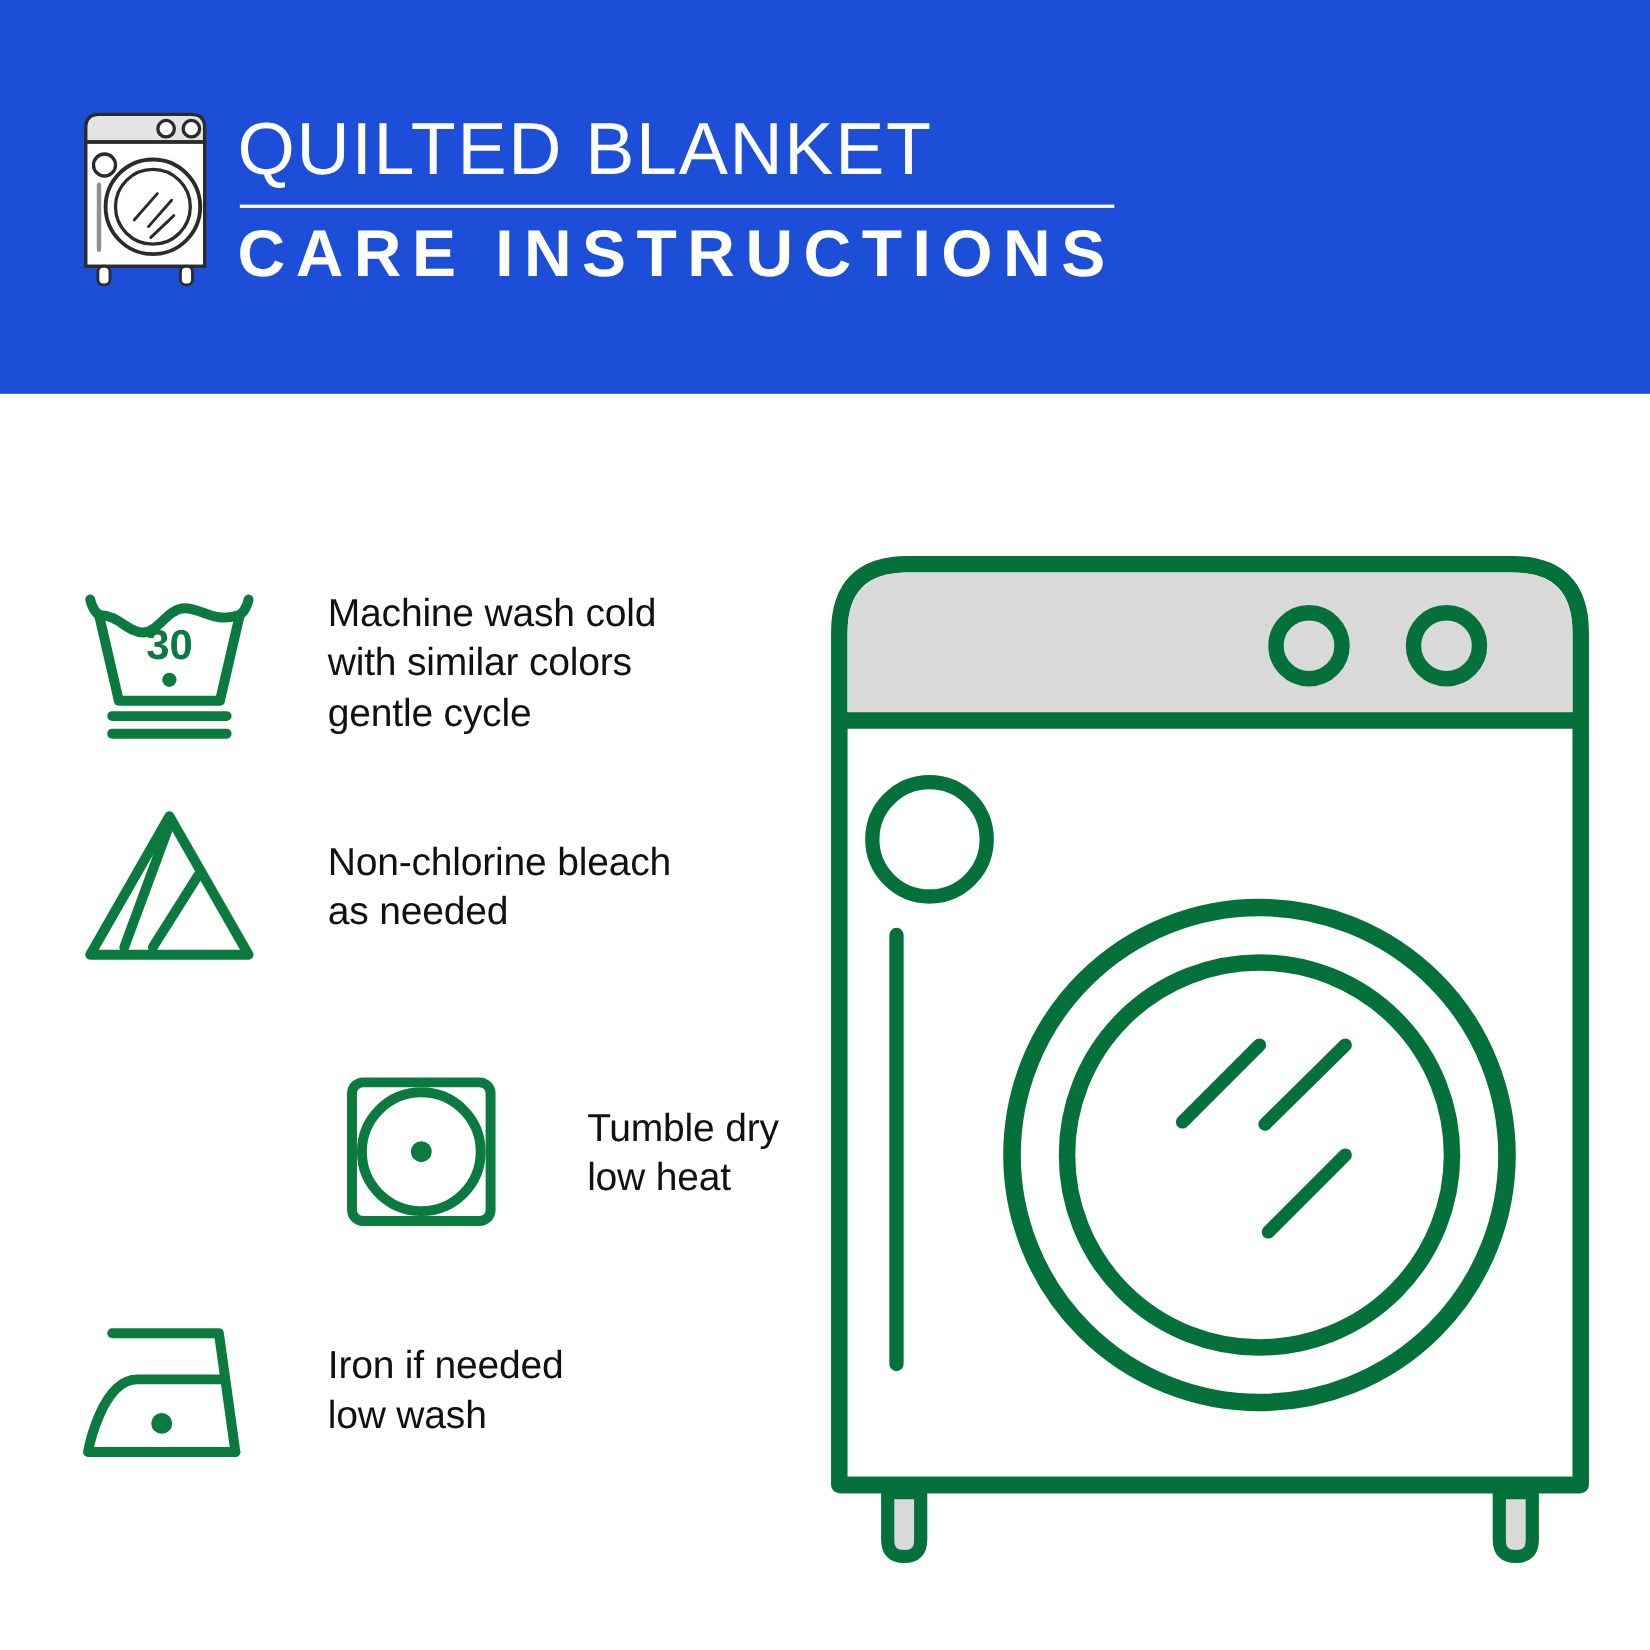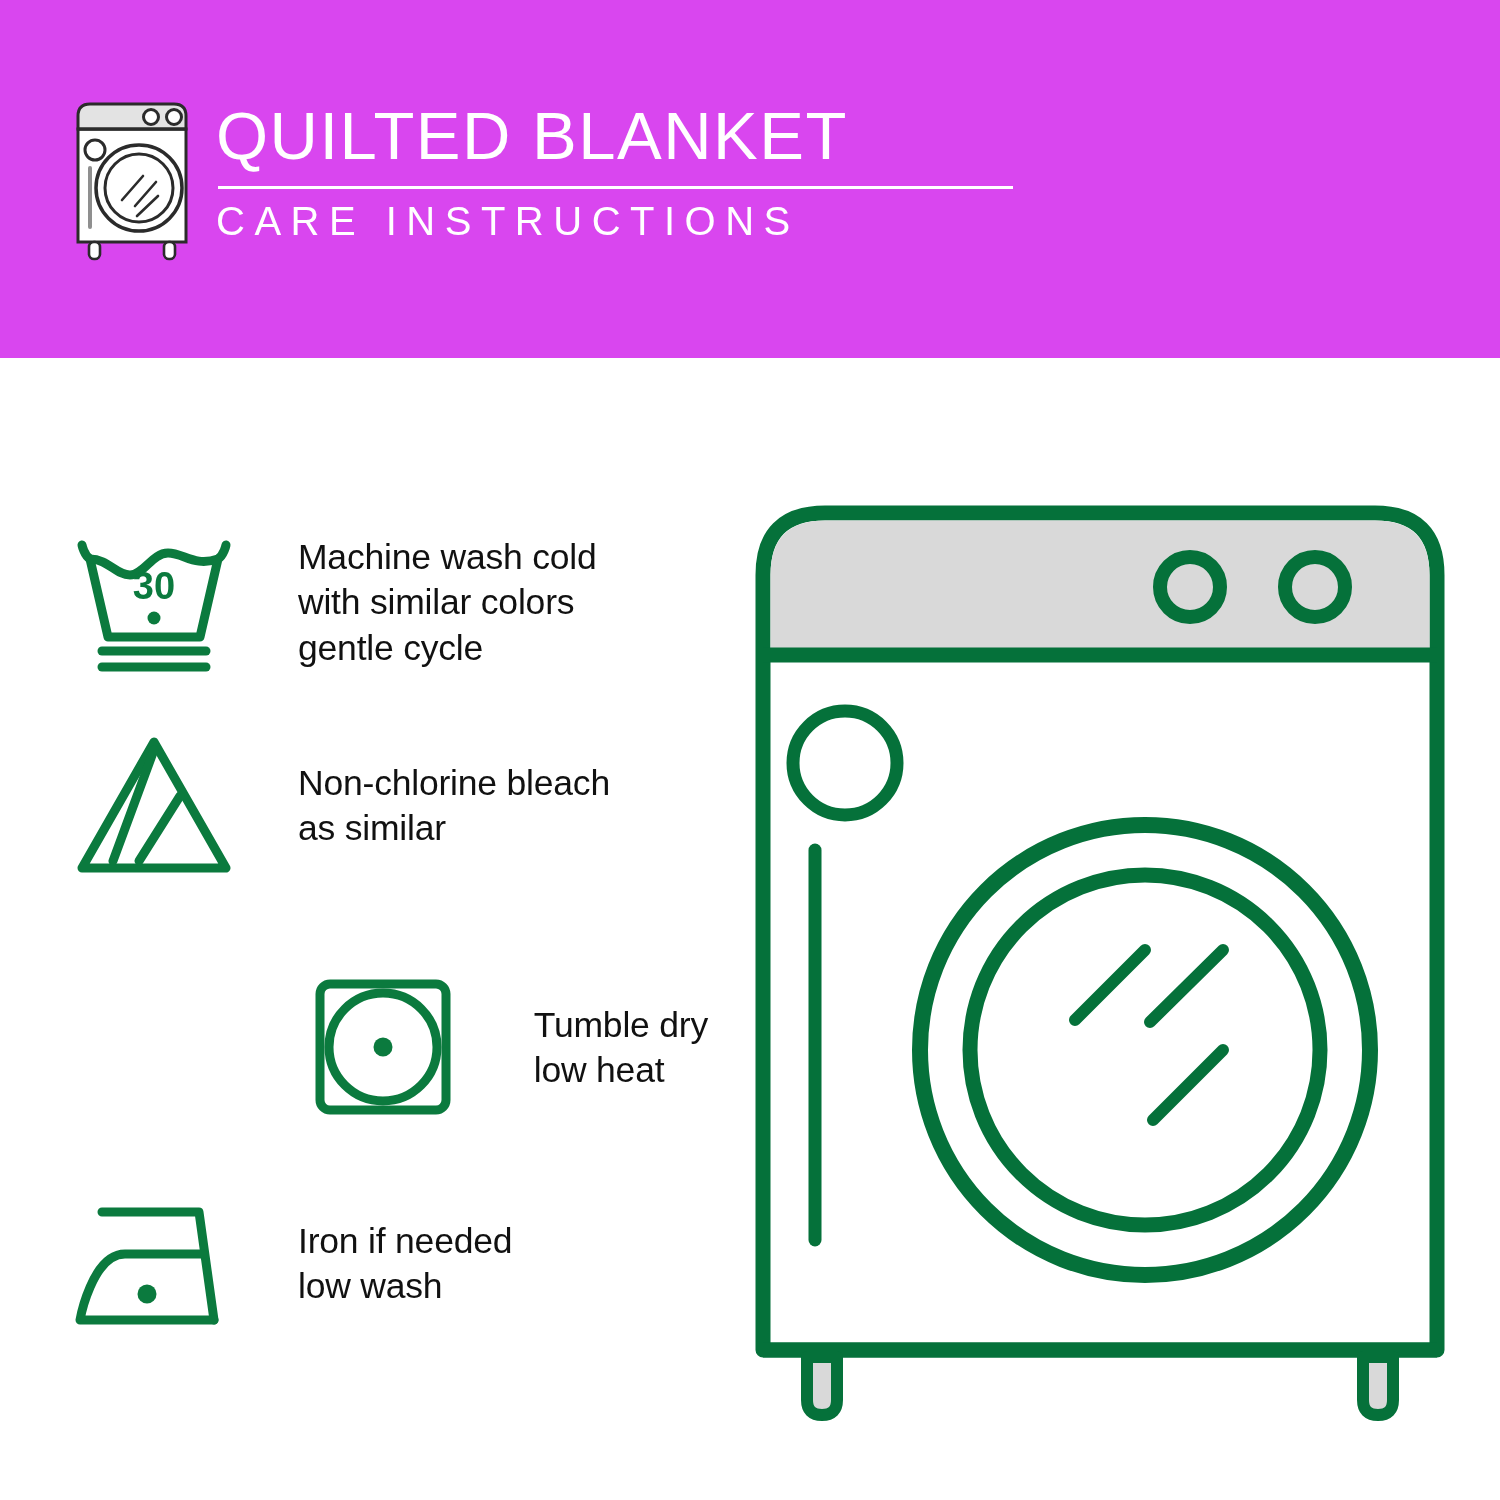--- a/index.html
+++ b/index.html
@@ -15,21 +15,21 @@
     position: relative;
   }
 
   
   .banner {
     position: absolute;
     left: 0;
     top: 0;
     width: 1500px;
     height: 358px;
-    background: #d946ef;
+    background: #1d4ed8;
   }
   .banner-inner {
     position: absolute;
     left: 62px;
     top: 96px;
     display: flex;
     align-items: flex-start;
   }
   .brand-logo {
     width: 140px;
@@ -51,23 +51,23 @@
     white-space: nowrap;
   }
   .title-rule {
     width: 795px;
     height: 3px;
     background: #ffffff;
     margin: 16px 0 12px 2px;
   }
   .title-sub {
     color: #ffffff;
-    font-size: 40px;
+    font-size: 60px;
     line-height: 1.0;
-    font-weight: 400;
+    font-weight: 700;
     letter-spacing: 9.5px;
     white-space: nowrap;
   }
 
   
   .care-list {
     position: absolute;
     left: 0;
     top: 358px;
     width: 740px;
@@ -177,21 +177,21 @@
     <div class="care-symbol">
       <svg viewBox="0 0 172 156" width="172" height="156">
         <g fill="none" stroke="#0b7a3e" stroke-width="9" stroke-linecap="round" stroke-linejoin="round">
           <path d="M86 14 L158 140 L14 140 Z"></path>
           <line x1="86" y1="22" x2="45" y2="133"></line>
           <line x1="112" y1="68" x2="71" y2="133"></line>
         </g>
       </svg>
     </div>
     <div class="care-text">Non-chlorine bleach
-as similar</div>
+as needed</div>
   </div>
 
   <div class="care-row">
     <div class="care-symbol">
       <svg viewBox="0 0 172 156" width="172" height="156">
         <g fill="none" stroke="#0b7a3e" stroke-width="9" stroke-linejoin="round">
           <rect x="16" y="14" width="126" height="126" rx="10"></rect>
           <circle cx="79" cy="77" r="54"></circle>
         </g>
         <circle cx="79" cy="77" r="9.5" fill="#0b7a3e"></circle>

